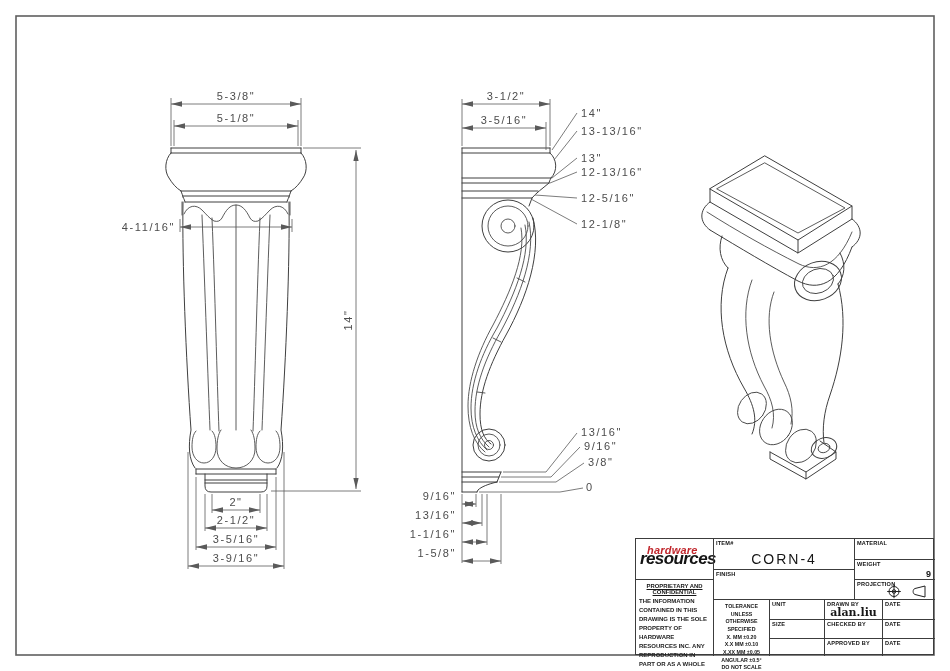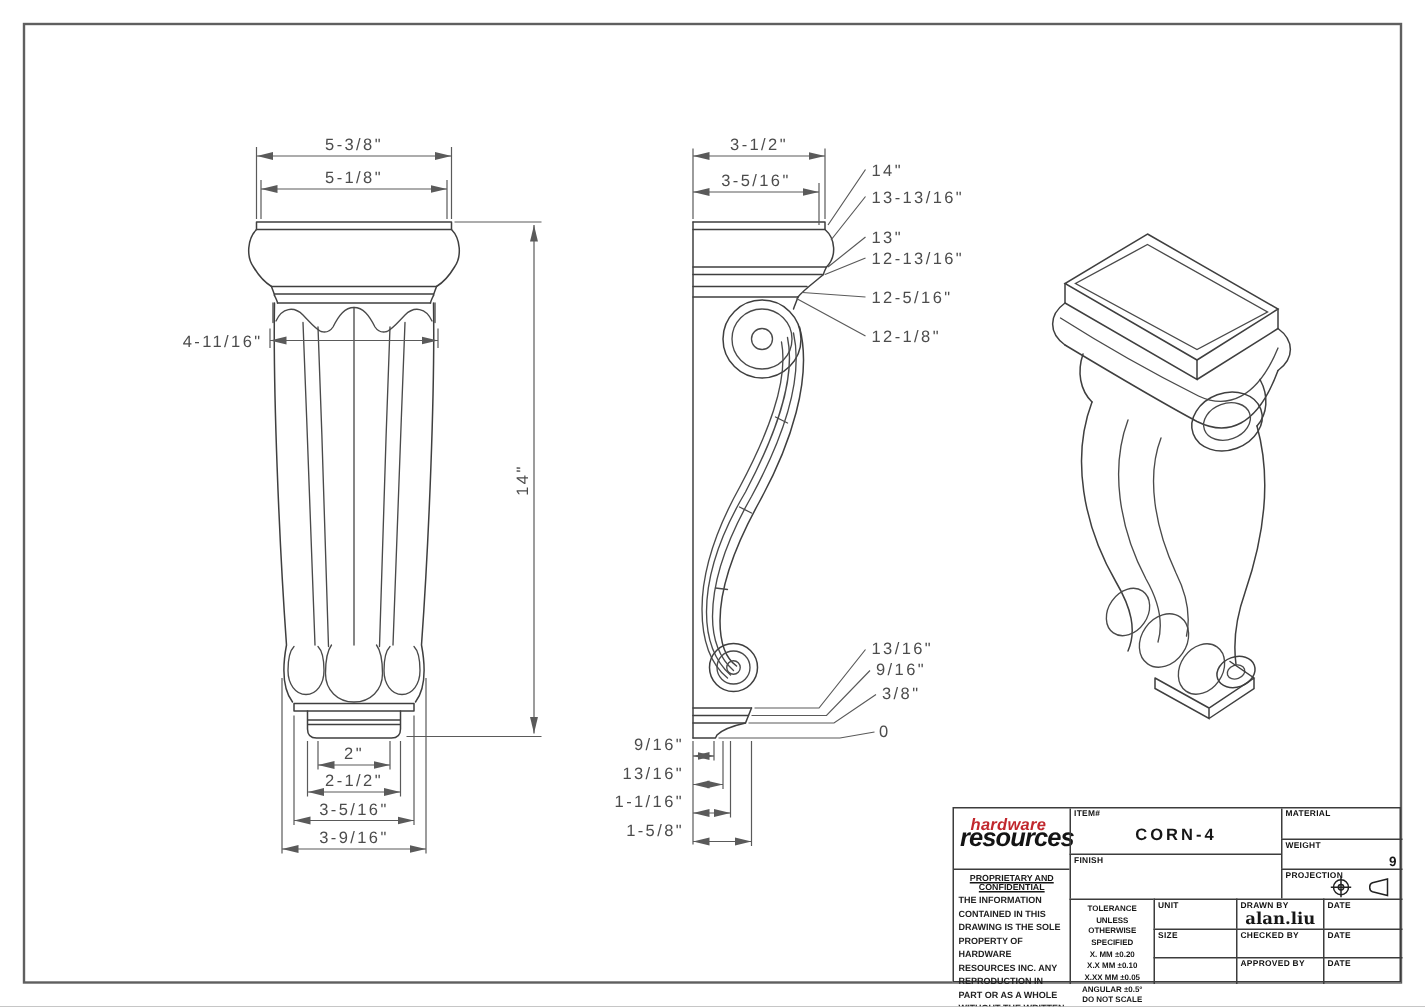--- a/index.html
+++ b/index.html
@@ -16,21 +16,21 @@
   
   .tb{position:absolute;left:635px;top:538px;width:299px;height:117px;
       border:1px solid #3c3c3c;box-sizing:border-box;color:#161616;background:#fff;}
   .c{position:absolute;border-left:1px solid #3c3c3c;border-top:1px solid #3c3c3c;box-sizing:border-box;}
   .nl{border-left:none;} .nt{border-top:none;}
   .lbl{font-size:5.6px;font-weight:700;letter-spacing:.2px;padding:1px 2px;color:#111;}
   .logo-hw{color:#c1272d;font-style:italic;font-weight:700;font-size:11px;margin:5px 0 0 11px;letter-spacing:.2px;}
   .logo-res{color:#141414;font-style:italic;font-weight:800;font-size:17px;margin:-7px 0 0 4px;letter-spacing:-.6px;}
   .prop-title{font-size:5.9px;font-weight:700;text-align:center;text-decoration:underline;margin-top:3px;}
   .prop-text{font-size:6px;font-weight:600;line-height:1.5;padding:2px 3px 0 3px;color:#222;}
-  .item-val{font-size:11px;letter-spacing:2px;text-align:center;margin-top:4px;font-weight:700;}
+  .item-val{font-size:14px;letter-spacing:2px;text-align:center;margin-top:4px;font-weight:400;}
   .weight-val{position:absolute;right:4px;bottom:0px;font-size:9px;font-weight:600;}
   .tol{font-size:5.3px;font-weight:700;text-align:center;line-height:1.45;padding-top:3px;}
   .sig{font-family:"DejaVu Serif",serif;font-weight:700;font-size:11px;text-align:center;margin-top:-2px;}
   .proj-icons{position:absolute;right:6px;top:4px;}
 </style>
 </head>
 <body>
 
 <div class="sheet">
 

